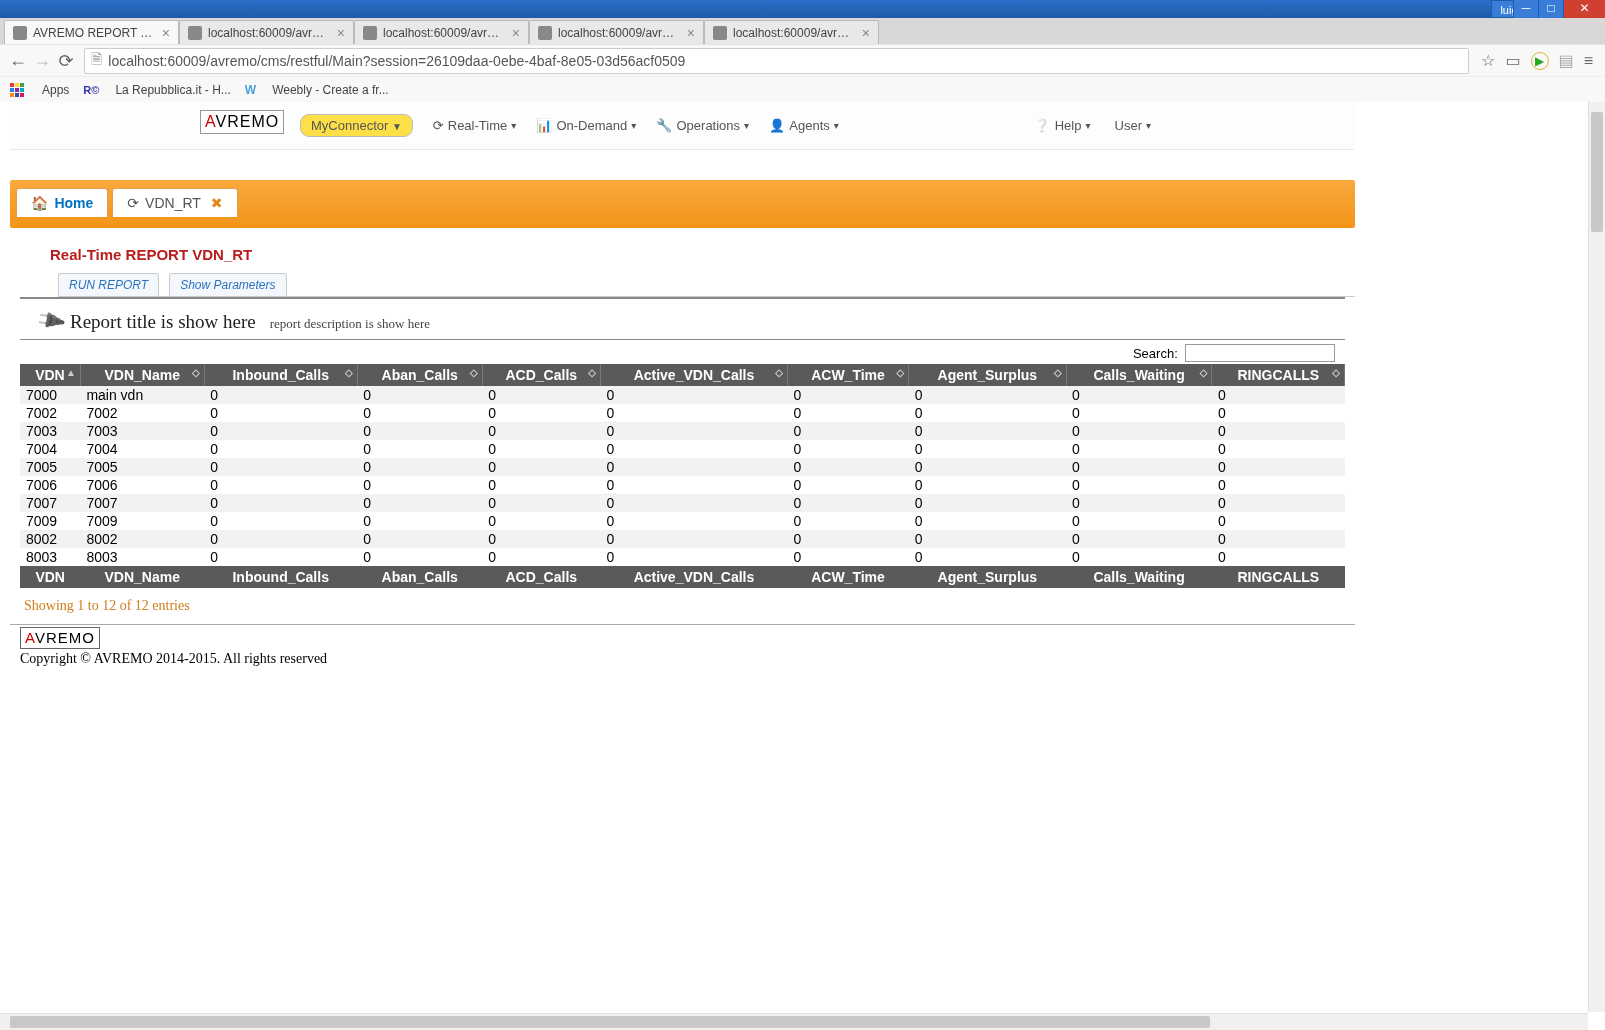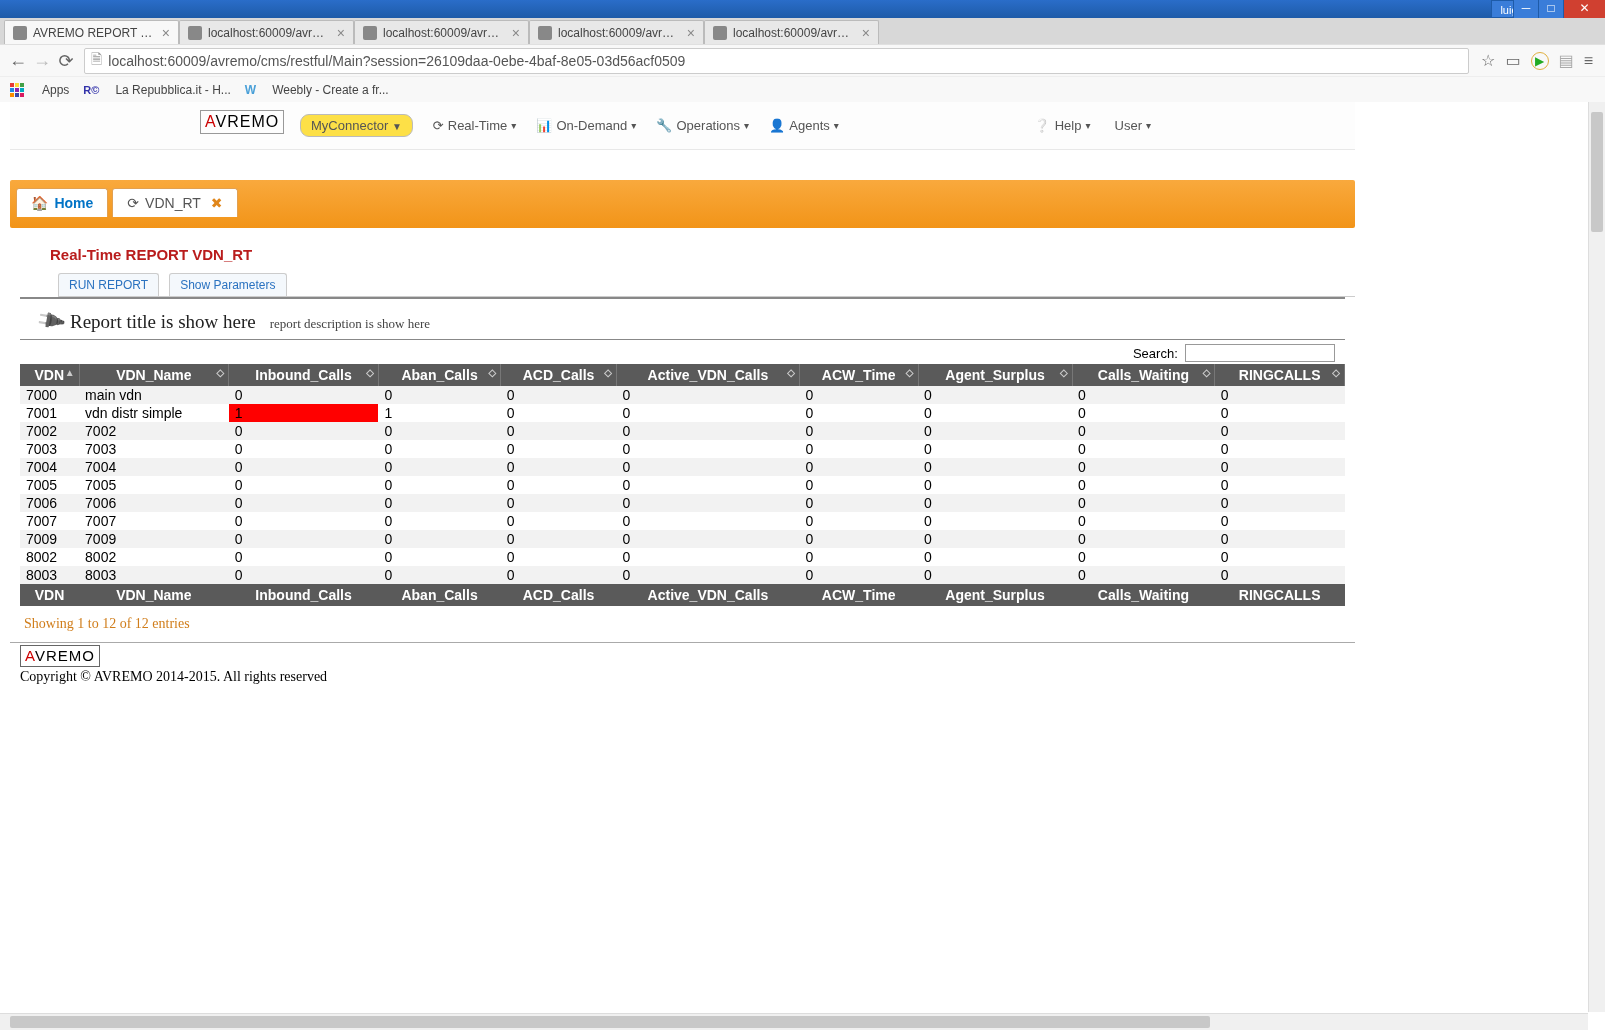--- a/index.html
+++ b/index.html
@@ -54,21 +54,21 @@
     .app-tab { background: #fff; border-radius: 3px 3px 0 0; padding: 6px 14px; font-size: 14px; color: #0073c6; cursor: pointer; display: flex; align-items: center; gap: 6px; border: 1px solid #e2a050; border-bottom: none;}
     .app-tab .tab-x { color: #e0861a; font-size: 14px; margin-left: 4px;}
     .app-tab.home { font-weight: bold; }
     .app-tab .hicon { color: #444; }
     .app-tab.second .ricon { color: #555; }
     .app-tab.second { color: #555; }
     
     .report-header { padding: 18px 40px 10px 40px; font-size: 15px; font-weight: bold; color: #b91c1c;}
     
     .report-actions { padding: 0 0 0 48px; }
-    .action-tab-wrap { display: flex; gap: 10px; border-bottom: 1px solid #ccc;}
+    .action-tab-wrap { display: flex; gap: 10px; border-bottom: 1px solid #ccc; font-style: italic;}
     .action-tab { border: 1px solid #ccc; border-bottom: none; padding: 4px 10px; font-size: 12px; color: #2a72c0; background: #f4f8fc; border-radius: 3px 3px 0 0; cursor: pointer;}
     
     .report-title-row { display: flex; align-items: baseline; padding: 10px 0 6px 18px; border-top: 2px solid #888; border-bottom: 1px solid #888; margin: 0 10px;}
     .plug-icon { width: 24px; height: 24px; margin-right: 8px; transform: rotate(-35deg); display: inline-block; font-size: 20px; color: #333;}
     .report-title-row .rt-title { font-family: serif; font-size: 19px; color: #222;}
     .report-title-row .rt-desc { margin-left: 14px; font-family: serif; font-size: 13px; color: #444;}
     
     .search-row { text-align: right; padding: 4px 20px 2px 0; font-family: serif;}
     .search-row label { margin-right: 4px;}
     .search-row input { border: 1px solid #999; width: 150px; height: 18px;}
@@ -273,32 +273,20 @@
             <td>0</td>
             <td>0</td>
             <td>0</td>
             <td>0</td>
             <td>0</td>
             <td>0</td>
             <td>0</td>
             <td>0</td>
           </tr>
           <tr>
-            <td>7001</td>
-            <td>vdn distr simple</td>
-            <td class="cell-highlight">1</td>
-            <td>1</td>
-            <td>0</td>
-            <td>0</td>
-            <td>0</td>
-            <td>0</td>
-            <td>0</td>
-            <td>0</td>
-          </tr>
-          <tr>
             <td>7002</td>
             <td>7002</td>
             <td>0</td>
             <td>0</td>
             <td>0</td>
             <td>0</td>
             <td>0</td>
             <td>0</td>
             <td>0</td>
             <td>0</td>

